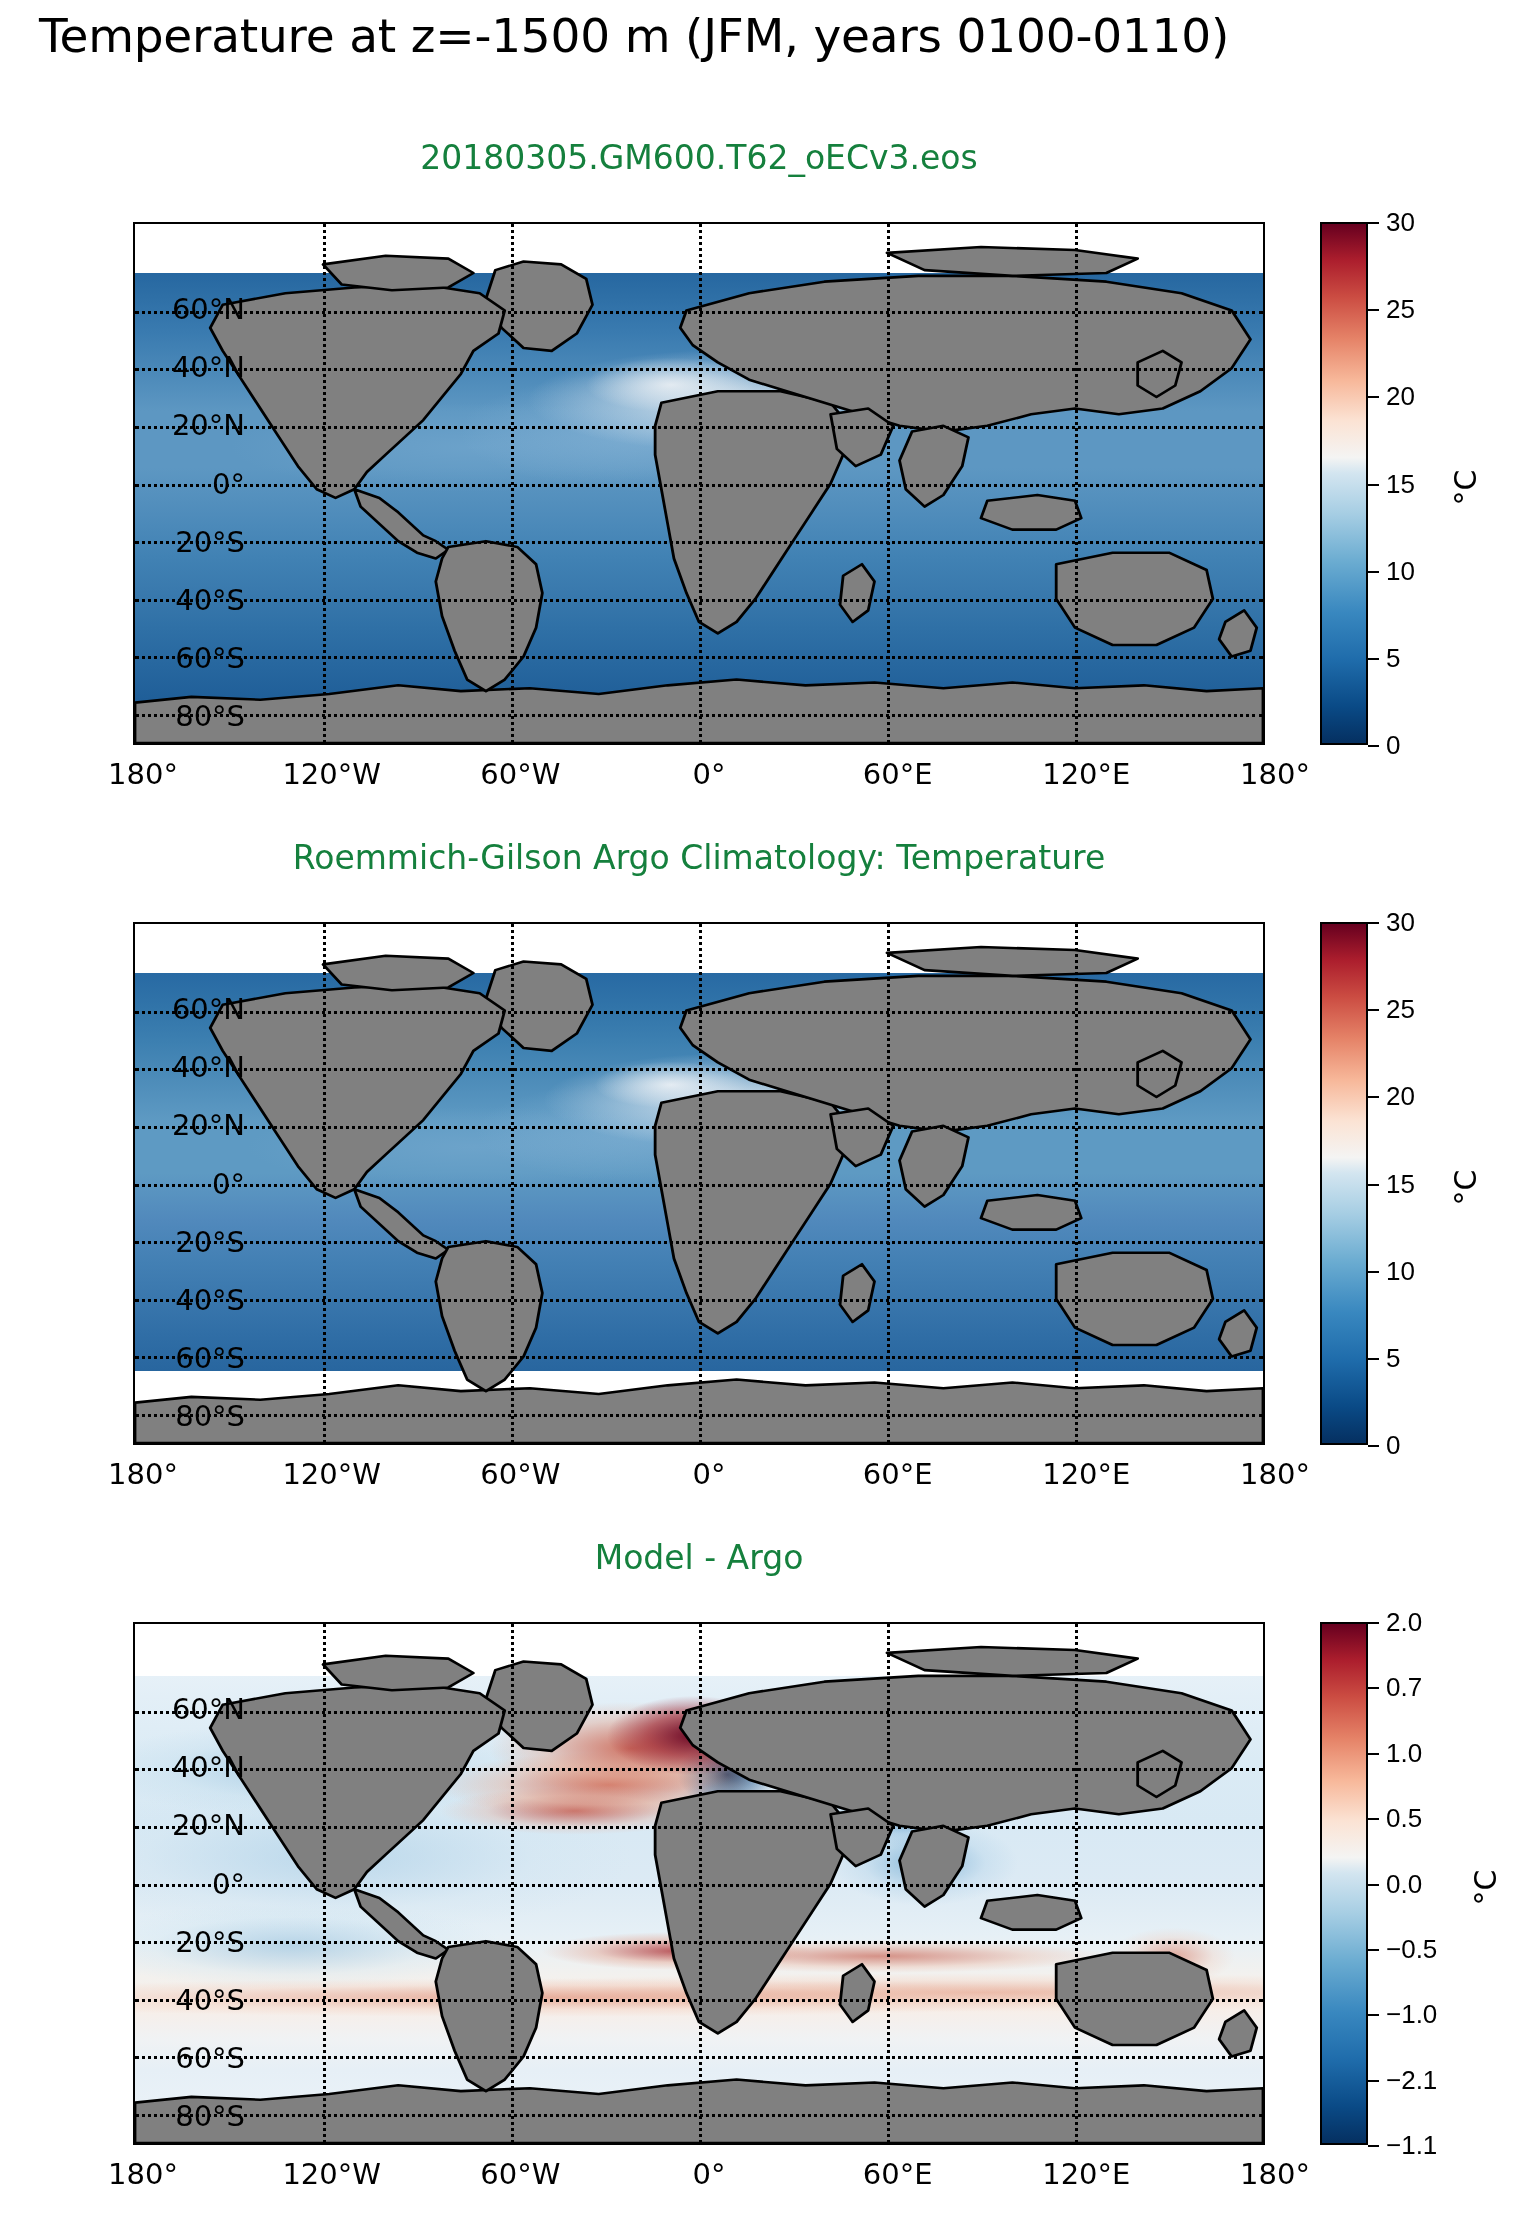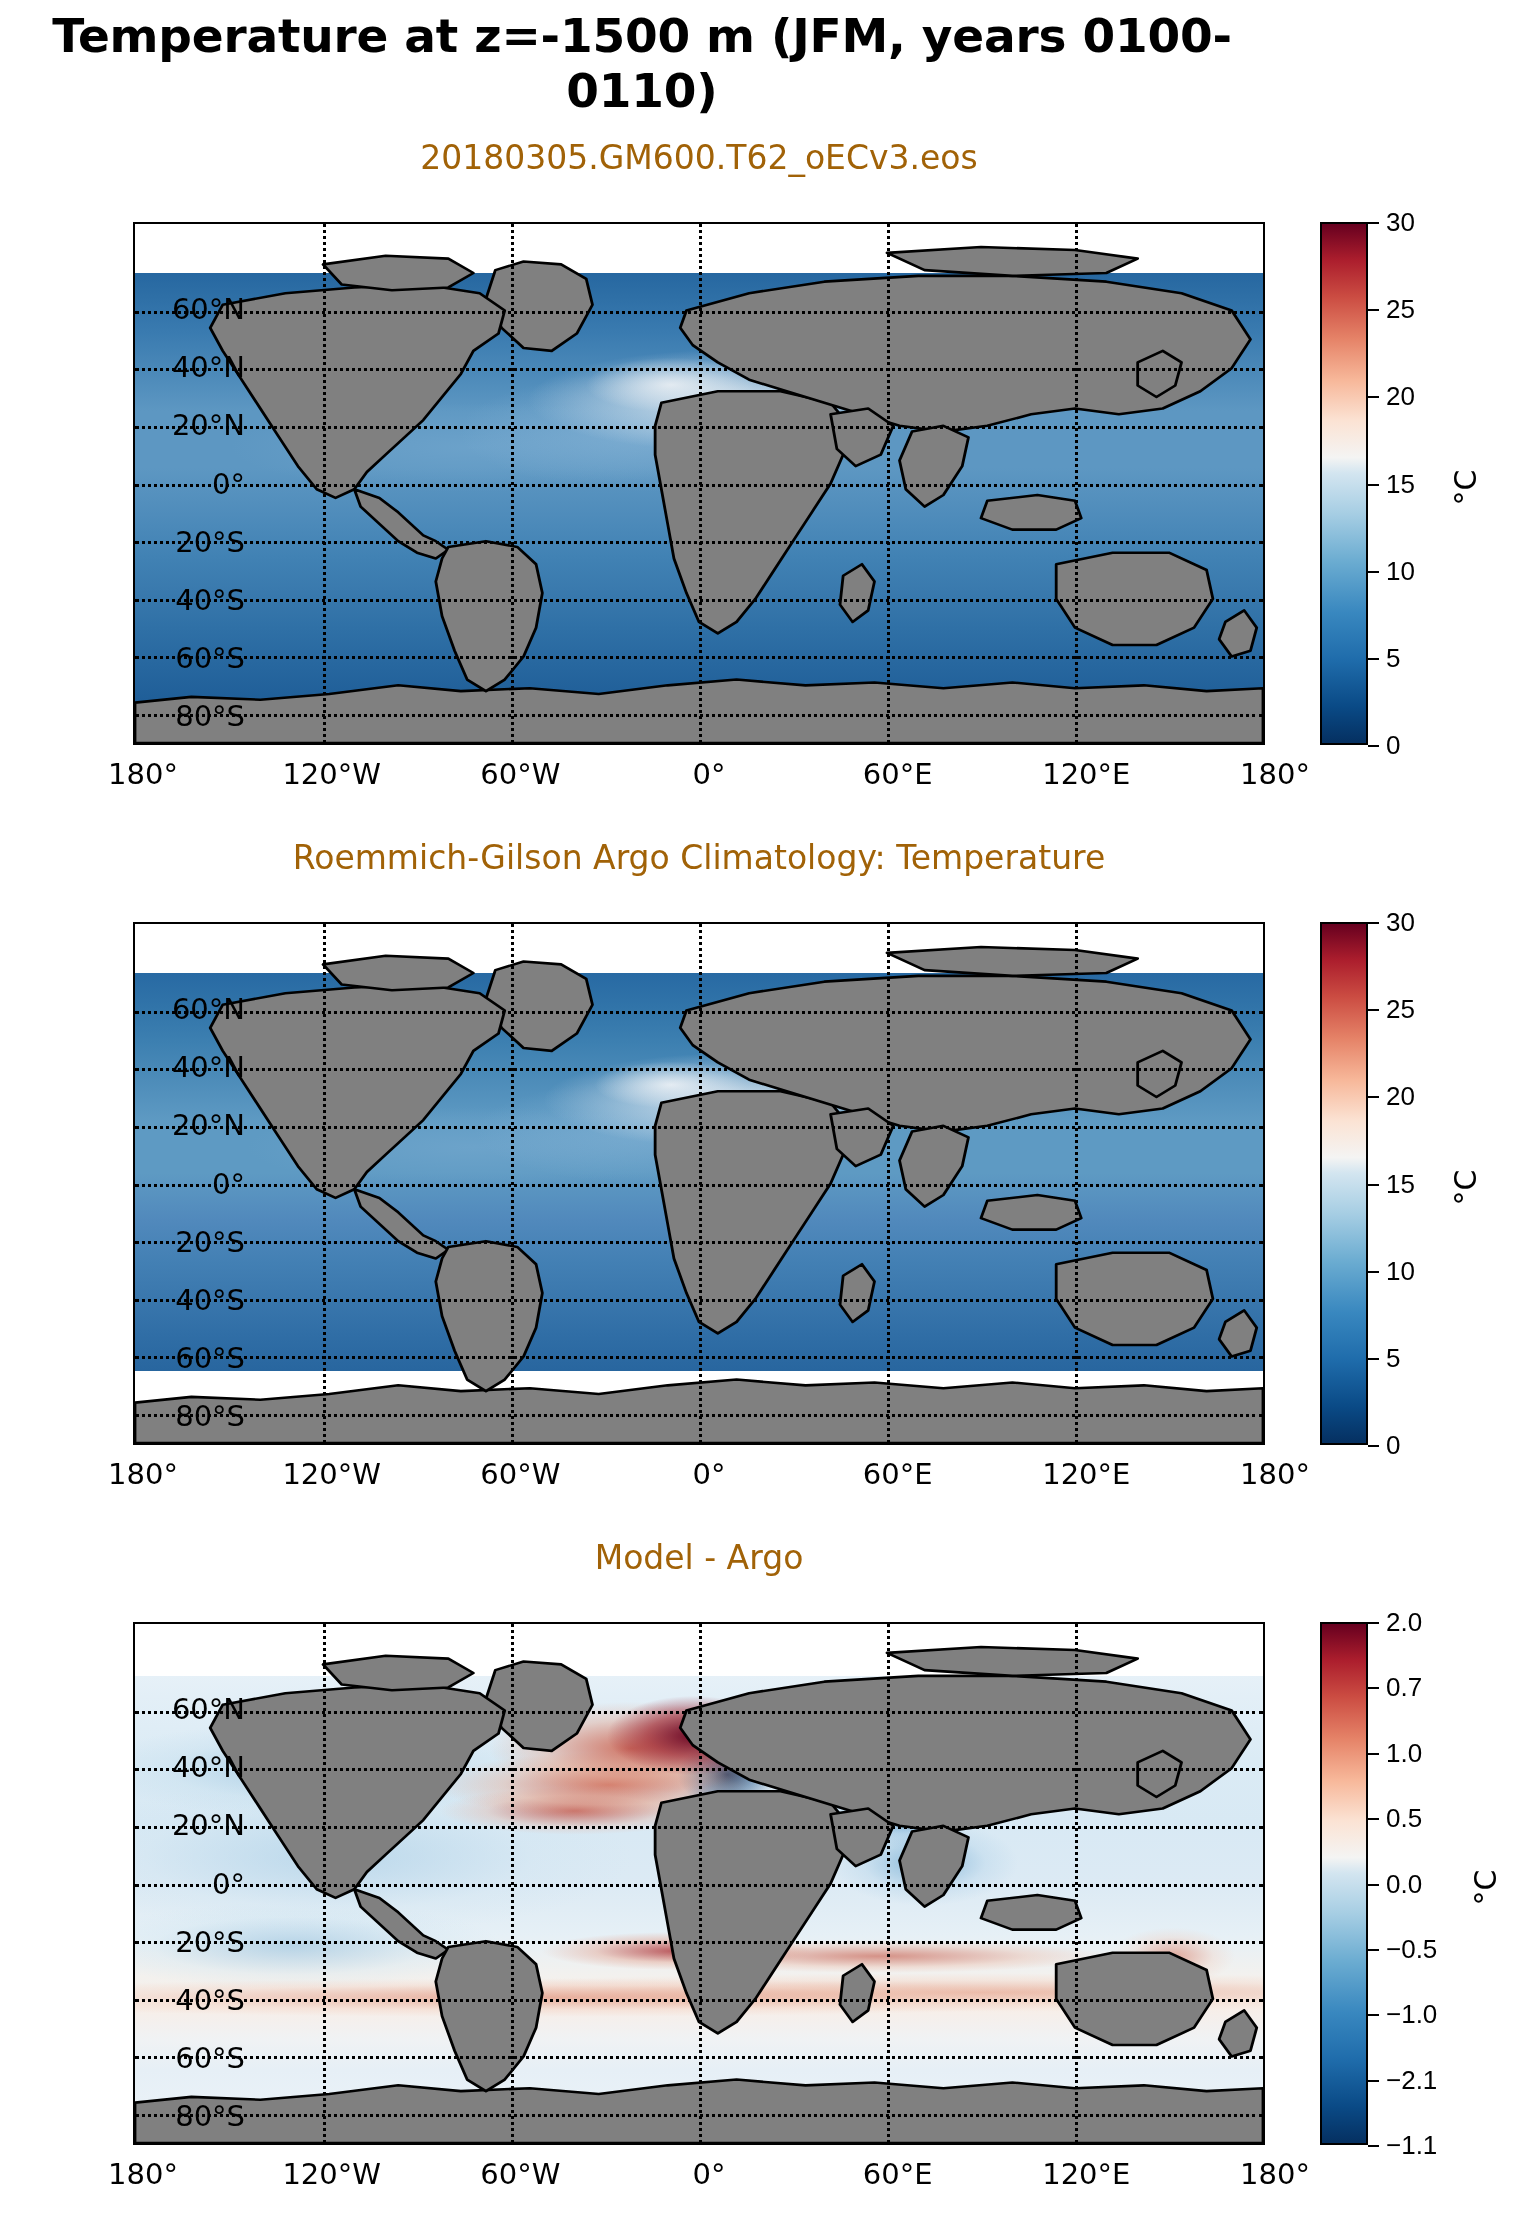--- a/index.html
+++ b/index.html
@@ -1,28 +1,28 @@
 <!DOCTYPE html>
 <html><head>
 <meta charset="utf-8">
 <style>
   html,body{margin:0;padding:0;background:#ffffff;}
   body{width:1520px;height:2235px;font-family:"DejaVu Sans",sans-serif;color:#000;overflow:hidden;}
   .figure{position:relative;width:1520px;height:2235px;background:#fff;}
 
   .suptitle{
-    position:absolute;left:8px;top:8px;width:1268px;text-align:center;
-    font-size:47px;font-weight:700;letter-spacing:-0.2px;color:#000;
+    position:absolute;left:0;top:8px;width:1268px;text-align:center;
+    font-size:47px;font-weight:400;letter-spacing:-0.2px;color:#000;
     font-family:"DejaVu Sans",sans-serif;
   }
 
   .panel{position:absolute;left:0;width:1520px;}
   .panel-title{
     position:absolute;left:133px;width:1132px;text-align:center;
-    font-size:33px;color:#a16207;font-family:"DejaVu Sans",sans-serif;white-space:nowrap;
+    font-size:33px;color:#15803d;font-family:"DejaVu Sans",sans-serif;white-space:nowrap;
   }
 
   .mapbox{
     position:absolute;left:133px;width:1132px;height:523px;
     border:2px solid #000;box-sizing:border-box;background:#ffffff;overflow:hidden;
   }
   .mapinner{position:absolute;left:0;top:0;width:100%;height:100%;}
   .oceanlayer{position:absolute;left:0;top:0;width:100%;height:100%;}
   svg.world{position:absolute;left:0;top:0;width:100%;height:100%;display:block;}
 

